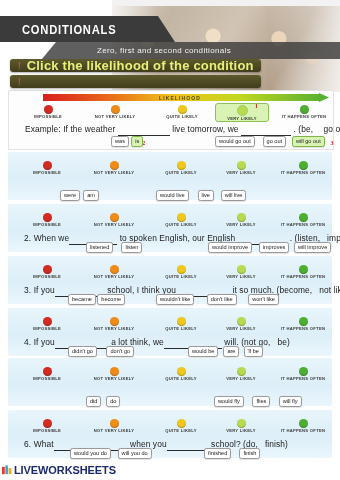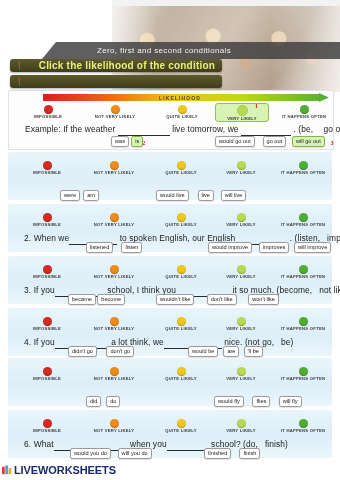--- a/index.html
+++ b/index.html
@@ -51,21 +51,21 @@
 
   
   .instr-wrap{position:absolute;left:10px;top:59px;z-index:6;}
   .instr{
     position:relative;height:13px;margin-bottom:3px;
     background:linear-gradient(180deg,#5e5a2e 0%,#3f3d1c 100%);
     border-radius:3px;display:flex;align-items:center;padding:0 7px 0 5px;
     box-shadow:0 1px 2px rgba(0,0,0,.3);
   }
   .instr .bullet{color:#d8e84a;font-size:7px;margin-right:3px;line-height:1;}
-  .instr .txt{color:#e9f07a;font-size:10px;font-weight:700;white-space:nowrap;letter-spacing:.2px;margin-left:12px;}
+  .instr .txt{color:#e9f07a;font-size:13px;font-weight:700;white-space:nowrap;letter-spacing:.2px;}
 
   
   .legend{
     position:absolute;left:8px;top:90px;width:324px;height:34px;
     background:#fdfdfd;border:1px solid #e3e3e3;border-radius:2px;
   }
   .arrow{
     position:absolute;left:34px;top:2px;width:286px;height:9px;
     background:linear-gradient(90deg,#d81f1f 0%,#e8661a 22%,#efc21b 45%,#c3d71f 68%,#4fae32 100%);
     clip-path:polygon(0 1px,276px 1px,276px 0,286px 4.5px,276px 9px,276px 8px,0 8px);
@@ -136,20 +136,23 @@
     font-size:11px;font-weight:700;color:#1b2a6b;letter-spacing:-.1px;margin-left:1px;
     font-family:"Liberation Sans",sans-serif;
   }
 </style>
 </head>
 <body>
 
 <div class="header">
   <div class="hdr-photo"></div>
   <div class="hdr-white-l"></div>
+  <div class="title-bar">
+    <span class="t">CONDITIONALS</span>
+  </div>
   <div class="sub-bar">
     <span class="s">Zero, first and second conditionals</span>
   </div>
 </div>
 
 <div class="instr-wrap">
   <div class="instr">
     <span class="bullet">❗</span>
     <span class="txt">Click the likelihood of the condition</span>
   </div>
@@ -324,21 +327,21 @@
         <div class="opt" style="left: 206px;">
           <span class="dot" style="background: rgb(184, 218, 78);"></span>
           <span class="lbl">VERY LIKELY</span>
         </div>
         <div class="opt" style="left: 268px;">
           <span class="dot" style="background: rgb(79, 174, 50);"></span>
           <span class="lbl">IT HAPPENS OFTEN</span>
         </div>
       </div>
       <div class="qtext">
-        <div class="qline"><span>4.</span> <span>If you</span><span class="blank" style="width:54px">&nbsp;</span><span> a lot think, we</span><span class="blank" style="width:58px">&nbsp;</span><span> nice.  (not go,</span><span style="padding-left:7px">be)</span></div>
+        <div class="qline"><span>4.</span> <span>If you</span><span class="blank" style="width:54px">&nbsp;</span><span> a lot think, we</span><span class="blank" style="width:58px">&nbsp;</span><span> will.  (not go,</span><span style="padding-left:7px">be)</span></div>
       </div>
       <div class="chips">
         <span class="chip" style="left: 60px;">didn't go</span>
         <span class="chip" style="left: 98.45px;">don't go</span>
         <span class="chip" style="left: 180px;">would be</span>
         <span class="chip" style="left: 215.4px;">are</span>
         <span class="chip" style="left: 235.55px;">'ll be</span>
       </div>
     </div>
     <div class="qblock" style="top: 358px;">

